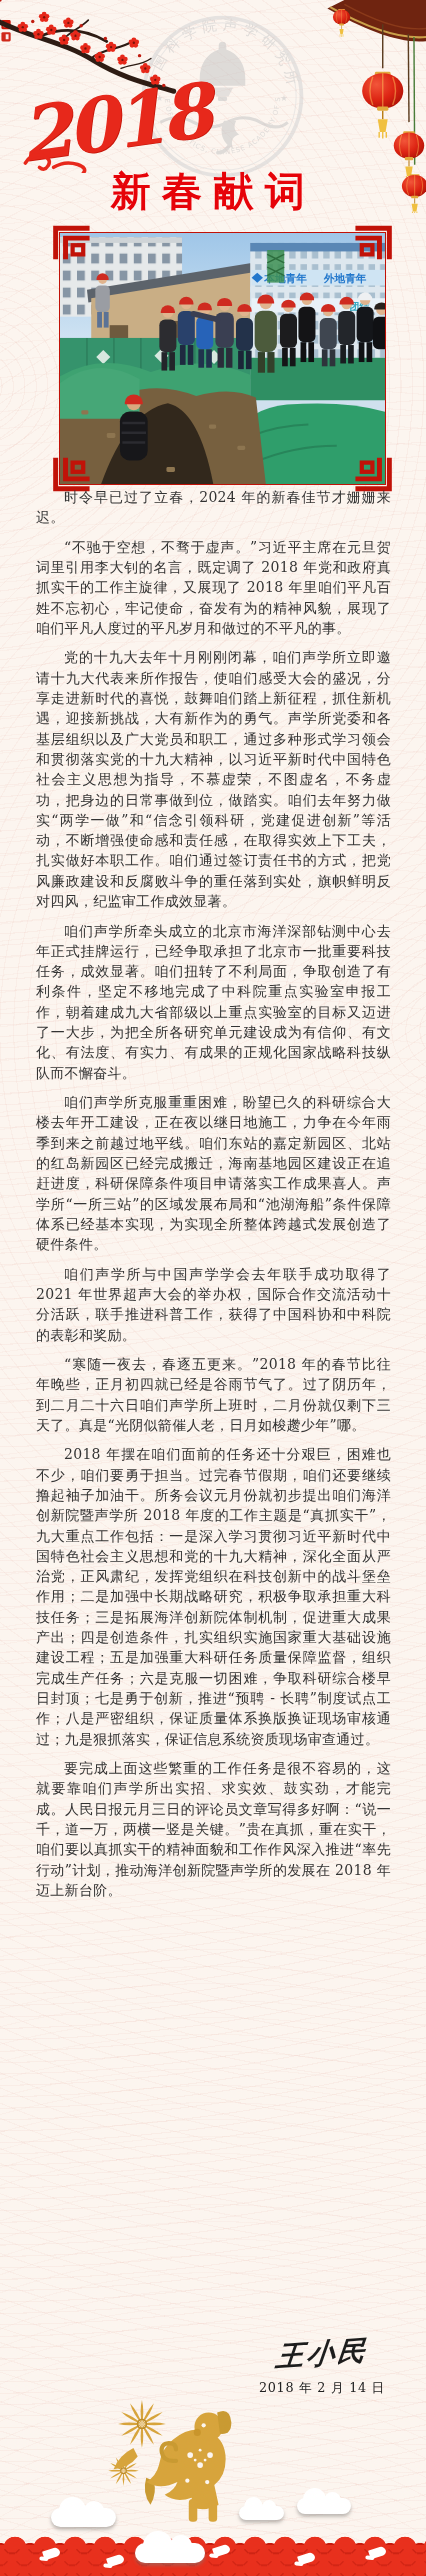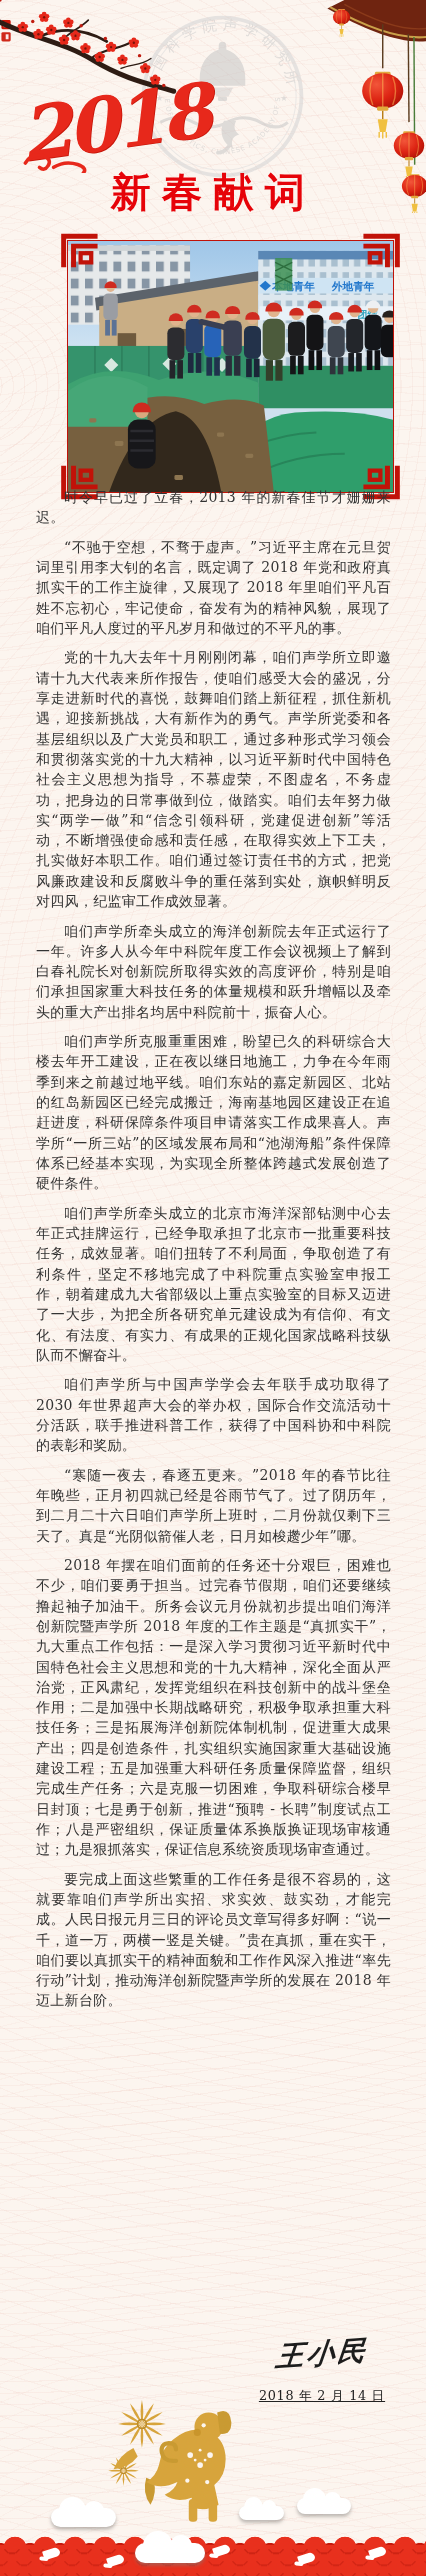--- a/index.html
+++ b/index.html
@@ -19,25 +19,25 @@
   .year2018{
     position:absolute;left:25.6px;top:85px;width:185px;
     font:italic 900 74px "DejaVu Serif","Liberation Serif",serif;
     color:#e7281b;transform:rotate(-8deg) skewX(-4deg);letter-spacing:-4.3px;line-height:1;
     text-shadow:0.7px 0.7px 0 #c51508;
   }
   .year-swirl{position:absolute;left:21px;top:139px;width:78px;height:34px;}
   .main-title{
     position:absolute;left:0;top:170px;width:427px;margin:0;text-align:center;
     font-size:40px;font-weight:bold;color:#e60309;letter-spacing:11.4px;line-height:1.1;
-    font-family:Liberation Sans, sans-serif;
+    font-family:Liberation Serif, serif;
   }
   
   .photo-frame{
-    position:absolute;left:51px;top:224px;width:325px;height:251px;margin:16px;
+    position:absolute;left:51px;top:224px;width:325px;height:251px;margin:8px;
     border:1.4px solid #c11208;background:#cfe0ee;
   }
   .photo-frame svg.scene{display:block;width:325px;height:251px;}
   .knot{position:absolute;width:41px;height:37px;}
   .knot.tl{left:-10px;top:-9.2px;}
   .knot.tr{right:-10px;top:-9.2px;transform:scaleX(-1);}
   .knot.bl{left:-10px;bottom:-9.2px;transform:scaleY(-1);}
   .knot.br{right:-10px;bottom:-9.2px;transform:scale(-1,-1);}
   
   .content{position:absolute;left:0;top:487px;width:427px;box-sizing:border-box;padding:0 36px;}
@@ -45,21 +45,21 @@
     margin:0 0 9.2px;font-size:14px;line-height:20.3px;color:#333;
     text-align:justify;text-indent:2em;letter-spacing:0.3px;
     font-family:"DejaVu Serif","Liberation Serif",serif;
   }
   
   .signature{position:absolute;right:34px;top:2335px;width:142px;text-align:center;}
   .sig-name{
     font:italic 700 28px "DejaVu Serif","Liberation Serif",serif;color:#1d1d1d;
     transform:rotate(-4deg) skewX(-10deg);letter-spacing:2.8px;
   }
-  .sig-date{margin-top:15px;font-size:12.8px;color:#222;letter-spacing:0.7px;text-decoration:underline;}
+  .sig-date{margin-top:7px;font-size:12.8px;color:#222;letter-spacing:0.7px;}
   
   .gold-dog{position:absolute;left:105px;top:2387px;width:142px;height:149px;}
   .cloud{position:absolute;background:#fff;border-radius:28px;box-shadow:0 2.8px 3.6px rgba(130,125,122,.5);}
   .cloud::before{content:"";position:absolute;background:#fff;border-radius:50%;width:42%;height:150%;left:12%;top:-62%;}
   .cloud::after{content:"";position:absolute;background:#fff;border-radius:50%;width:32%;height:110%;left:50%;top:-40%;}
   .wave-band{position:absolute;left:0;right:0;bottom:0;height:31px;background:#e8301d;
     background-image:
       radial-gradient(circle at 50% -4.3px, transparent 7.8px, rgba(185,25,12,.55) 7.8px 9.2px, transparent 9.2px),
       radial-gradient(circle at 50% -4.3px, transparent 7.8px, rgba(185,25,12,.45) 7.8px 9.2px, transparent 9.2px);
     background-size:24px 24px,24px 24px;background-position:0 4.3px,12px 16.3px;background-repeat:repeat;}
@@ -366,27 +366,26 @@
           <rect x="32" y="30" width="15" height="13" stroke="#c11208" stroke-width="6" fill="none"></rect>
         </svg></span>
     <span class="knot br"><svg viewBox="0 0 58 52">
           <path d="M56,6 H8 V50" stroke="#c11208" stroke-width="7" fill="none"></path>
           <path d="M56,20 H22 V50" stroke="#c11208" stroke-width="7" fill="none"></path>
           <rect x="32" y="30" width="15" height="13" stroke="#c11208" stroke-width="6" fill="none"></rect>
         </svg></span>
   </figure>
 
   <main class="content">
-    <p>时令早已过了立春，2013 年的新春佳节才姗姗来迟。</p>
+    <p>时令早已过了立春，2024 年的新春佳节才姗姗来迟。</p>
     <p>“不驰于空想，不骛于虚声。”习近平主席在元旦贺词里引用李大钊的名言，既定调了 2018 年党和政府真抓实干的工作主旋律，又展现了 2018 年里咱们平凡百姓不忘初心，牢记使命，奋发有为的精神风貌，展现了咱们平凡人度过的平凡岁月和做过的不平凡的事。</p>
     <p>党的十九大去年十月刚刚闭幕，咱们声学所立即邀请十九大代表来所作报告，使咱们感受大会的盛况，分享走进新时代的喜悦，鼓舞咱们踏上新征程，抓住新机遇，迎接新挑战，大有新作为的勇气。声学所党委和各基层组织以及广大党员和职工，通过多种形式学习领会和贯彻落实党的十九大精神，以习近平新时代中国特色社会主义思想为指导，不慕虚荣，不图虚名，不务虚功，把身边的日常事做到位，做踏实。咱们去年努力做实“两学一做”和“信念引领科研，党建促进创新”等活动，不断增强使命感和责任感，在取得实效上下工夫，扎实做好本职工作。咱们通过签订责任书的方式，把党风廉政建设和反腐败斗争的重任落到实处，旗帜鲜明反对四风，纪监审工作成效显著。</p>
-    <p>咱们声学所牵头成立的海洋创新院去年正式运行了一年。许多人从今年中科院年度工作会议视频上了解到白春礼院长对创新院所取得实效的高度评价，特别是咱们承担国家重大科技任务的体量规模和跃升增幅以及牵头的重大产出排名均居中科院前十，振奋人心。</p>
+    <p>咱们声学所牵头成立的北京市海洋深部钻测中心去年正式挂牌运行，已经争取承担了北京市一批重要科技任务，成效显著。咱们扭转了不利局面，争取创造了有利条件，坚定不移地完成了中科院重点实验室申报工作，朝着建成九大省部级以上重点实验室的目标又迈进了一大步，为把全所各研究单元建设成为有信仰、有文化、有法度、有实力、有成果的正规化国家战略科技纵队而不懈奋斗。</p>
     <p>咱们声学所克服重重困难，盼望已久的科研综合大楼去年开工建设，正在夜以继日地施工，力争在今年雨季到来之前越过地平线。咱们东站的嘉定新园区、北站的红岛新园区已经完成搬迁，海南基地园区建设正在追赶进度，科研保障条件项目申请落实工作成果喜人。声学所“一所三站”的区域发展布局和“池湖海船”条件保障体系已经基本实现，为实现全所整体跨越式发展创造了硬件条件。</p>
-    <p>咱们声学所牵头成立的北京市海洋深部钻测中心去年正式挂牌运行，已经争取承担了北京市一批重要科技任务，成效显著。咱们扭转了不利局面，争取创造了有利条件，坚定不移地完成了中科院重点实验室申报工作，朝着建成九大省部级以上重点实验室的目标又迈进了一大步，为把全所各研究单元建设成为有信仰、有文化、有法度、有实力、有成果的正规化国家战略科技纵队而不懈奋斗。</p>
-    <p>咱们声学所与中国声学学会去年联手成功取得了 2030 年世界超声大会的举办权，国际合作交流活动十分活跃，联手推进科普工作，获得了中国科协和中科院的表彰和奖励。</p>
+    <p>咱们声学所与中国声学学会去年联手成功取得了 2021 年世界超声大会的举办权，国际合作交流活动十分活跃，联手推进科普工作，获得了中国科协和中科院的表彰和奖励。</p>
     <p>“寒随一夜去，春逐五更来。”2018 年的春节比往年晚些，正月初四就已经是谷雨节气了。过了阴历年，到二月二十六日咱们声学所上班时，二月份就仅剩下三天了。真是“光阴似箭催人老，日月如梭趱少年”哪。</p>
     <p>2018 年摆在咱们面前的任务还十分艰巨，困难也不少，咱们要勇于担当。过完春节假期，咱们还要继续撸起袖子加油干。所务会议元月份就初步提出咱们海洋创新院暨声学所 2018 年度的工作主题是“真抓实干”，九大重点工作包括：一是深入学习贯彻习近平新时代中国特色社会主义思想和党的十九大精神，深化全面从严治党，正风肃纪，发挥党组织在科技创新中的战斗堡垒作用；二是加强中长期战略研究，积极争取承担重大科技任务；三是拓展海洋创新院体制机制，促进重大成果产出；四是创造条件，扎实组织实施国家重大基础设施建设工程；五是加强重大科研任务质量保障监督，组织完成生产任务；六是克服一切困难，争取科研综合楼早日封顶；七是勇于创新，推进“预聘 - 长聘”制度试点工作；八是严密组织，保证质量体系换版换证现场审核通过；九是狠抓落实，保证信息系统资质现场审查通过。</p>
     <p>要完成上面这些繁重的工作任务是很不容易的，这就要靠咱们声学所出实招、求实效、鼓实劲，才能完成。人民日报元月三日的评论员文章写得多好啊：“说一千，道一万，两横一竖是关键。”贵在真抓，重在实干，咱们要以真抓实干的精神面貌和工作作风深入推进“率先行动”计划，推动海洋创新院暨声学所的发展在 2018 年迈上新台阶。</p>
 
   </main>
 
   <div class="signature">
     <div class="sig-name">王小民</div>
     <div class="sig-date">2018 年 2 月 14 日</div>
   </div>

